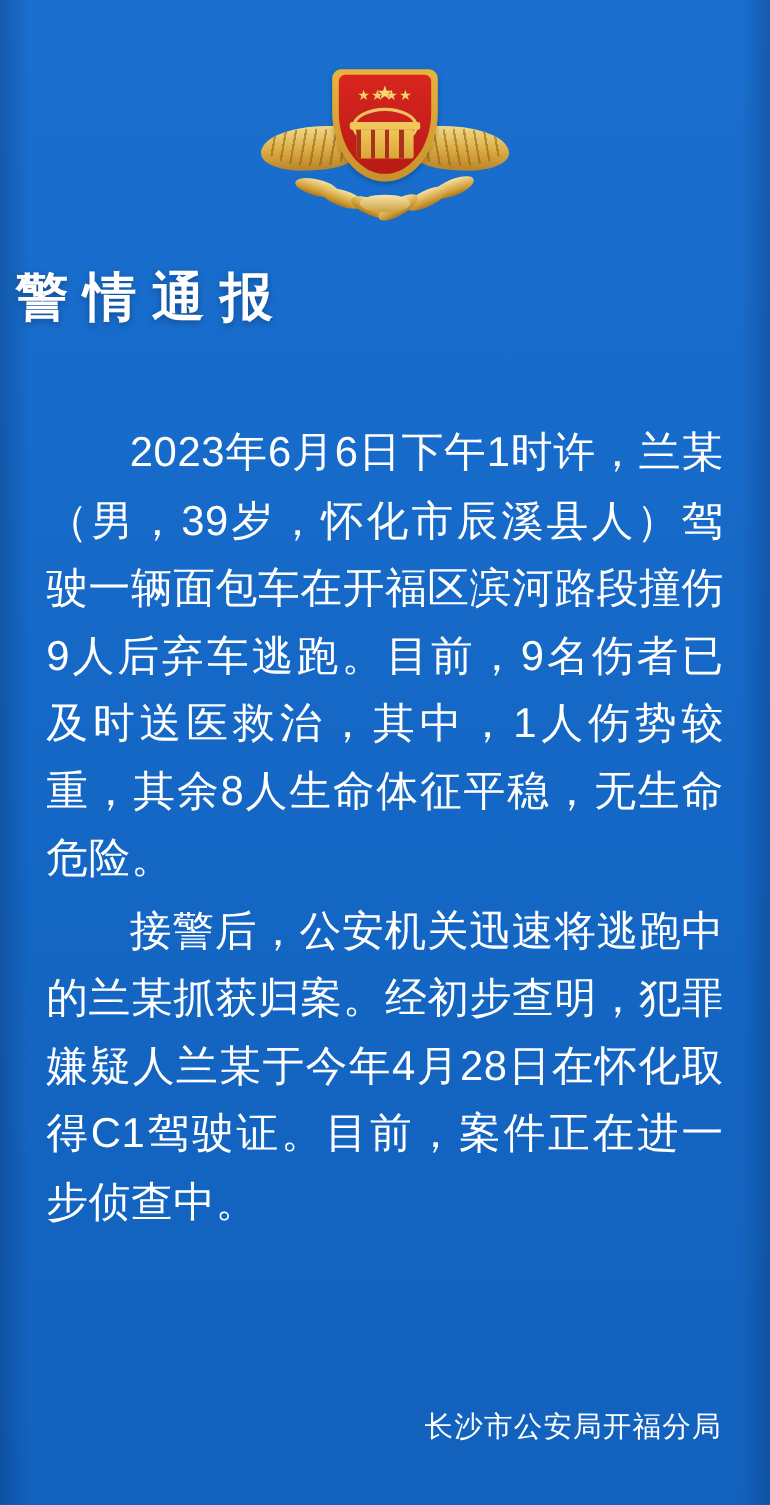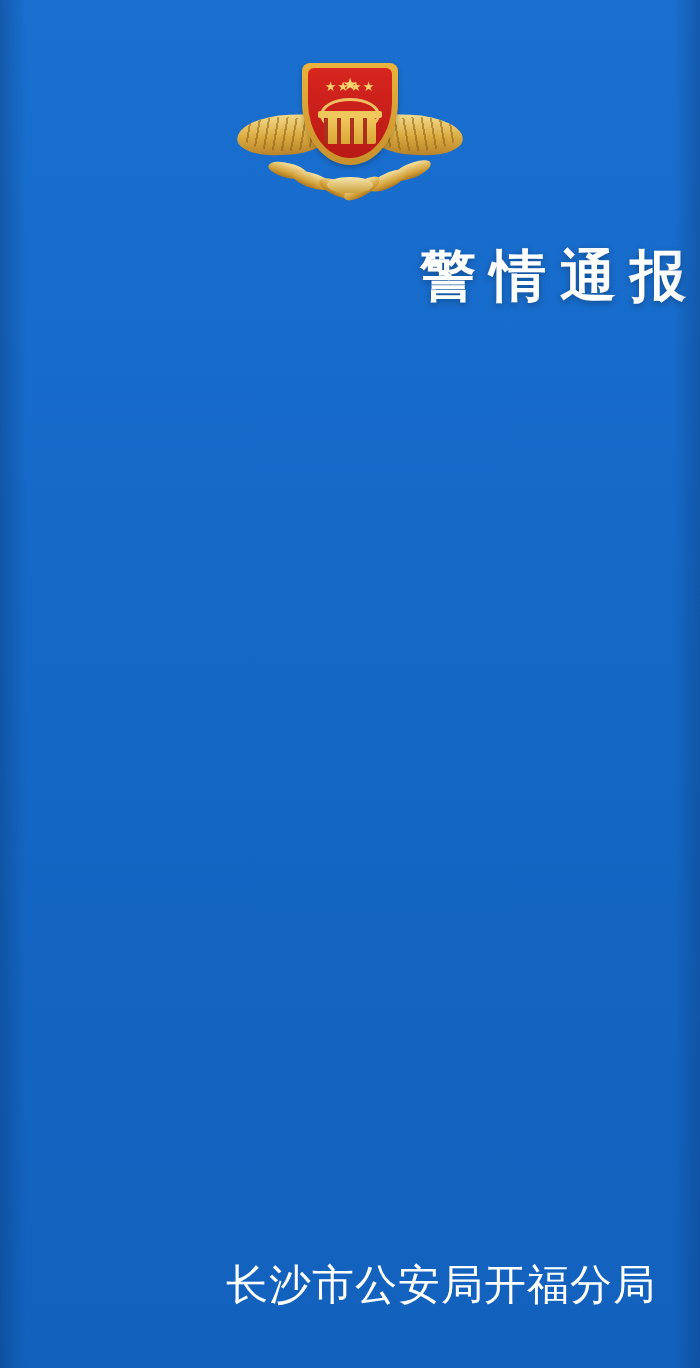--- a/index.html
+++ b/index.html
@@ -188,25 +188,25 @@
     border-radius: 50%;
     box-sizing: border-box;
   }
 
   
   .title {
     position: absolute;
     top: 243px;
     left: 0;
     width: 100%;
-    text-align: right;
+    text-align: left;
     color: #ffffff;
     font-family: "DejaVu Serif", "Liberation Serif", serif;
     font-weight: bold;
-    font-size: 56px;
+    font-size: 48px;
     letter-spacing: 14px;
     text-indent: 14px;
     text-shadow: 0 2px 6px rgba(0,0,0,0.28);
     line-height: 1.15;
   }
 
   
   .body-text {
     position: absolute;
     top: 382px;
@@ -224,21 +224,21 @@
     text-indent: 2em;
   }
 
   
   .signature {
     position: absolute;
     right: 44px;
     bottom: 50px;
     text-align: right;
     color: #ffffff;
-    font-size: 42px;
+    font-size: 26px;
     line-height: 1.6;
     letter-spacing: 1px;
   }
 </style>
 </head>
 <body>
 
 <div class="page">
 
   <div class="emblem-wrap">
@@ -266,19 +266,21 @@
           <div class="gate"></div>
           <div class="gate-pillars"></div>
         </div>
       </div>
     </div>
   </div>
 
   <div class="title">警情通报</div>
 
   <div class="body-text">
+    <p>2023年6月6日下午1时许，兰某（男，39岁，怀化市辰溪县人）驾驶一辆面包车在开福区滨河路段撞伤9人后弃车逃跑。目前，9名伤者已及时送医救治，其中，1人伤势较重，其余8人生命体征平稳，无生命危险。</p>
+    <p>接警后，公安机关迅速将逃跑中的兰某抓获归案。经初步查明，犯罪嫌疑人兰某于今年4月28日在怀化取得C1驾驶证。目前，案件正在进一步侦查中。</p>
   </div>
 
   <div class="signature">
     <div>长沙市公安局开福分局</div>
   </div>
 
 </div>
 
 </body></html>

